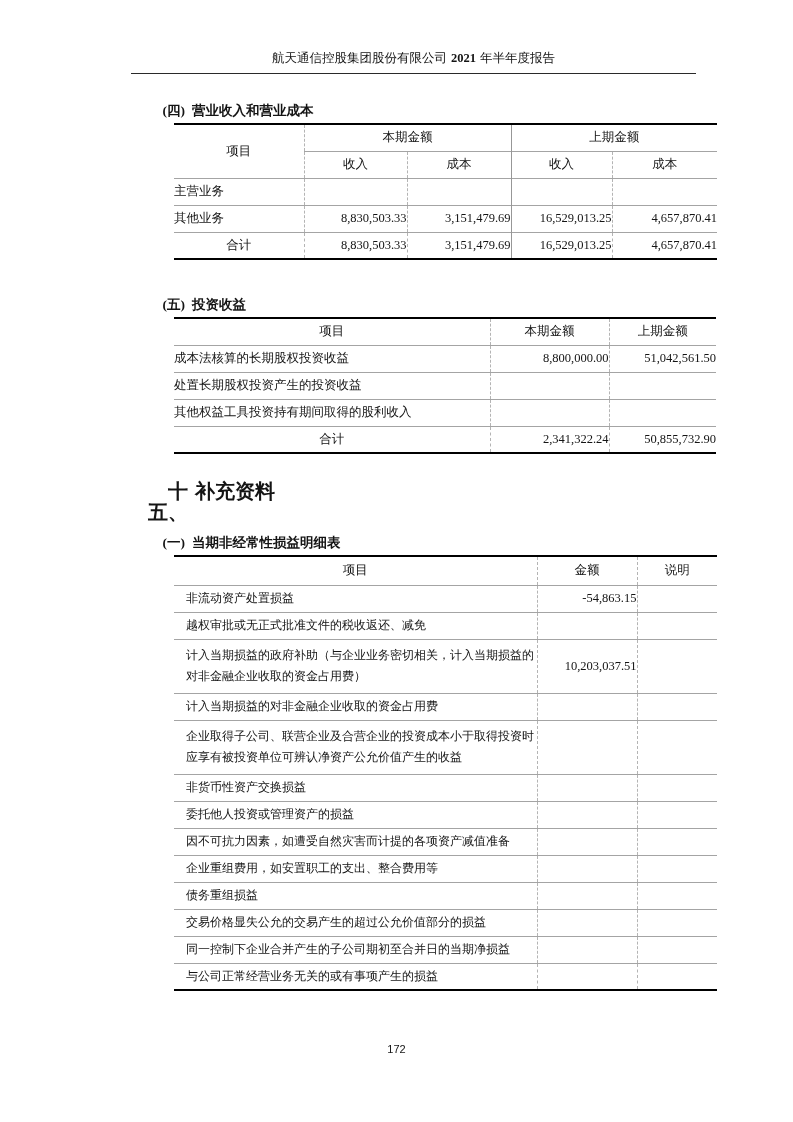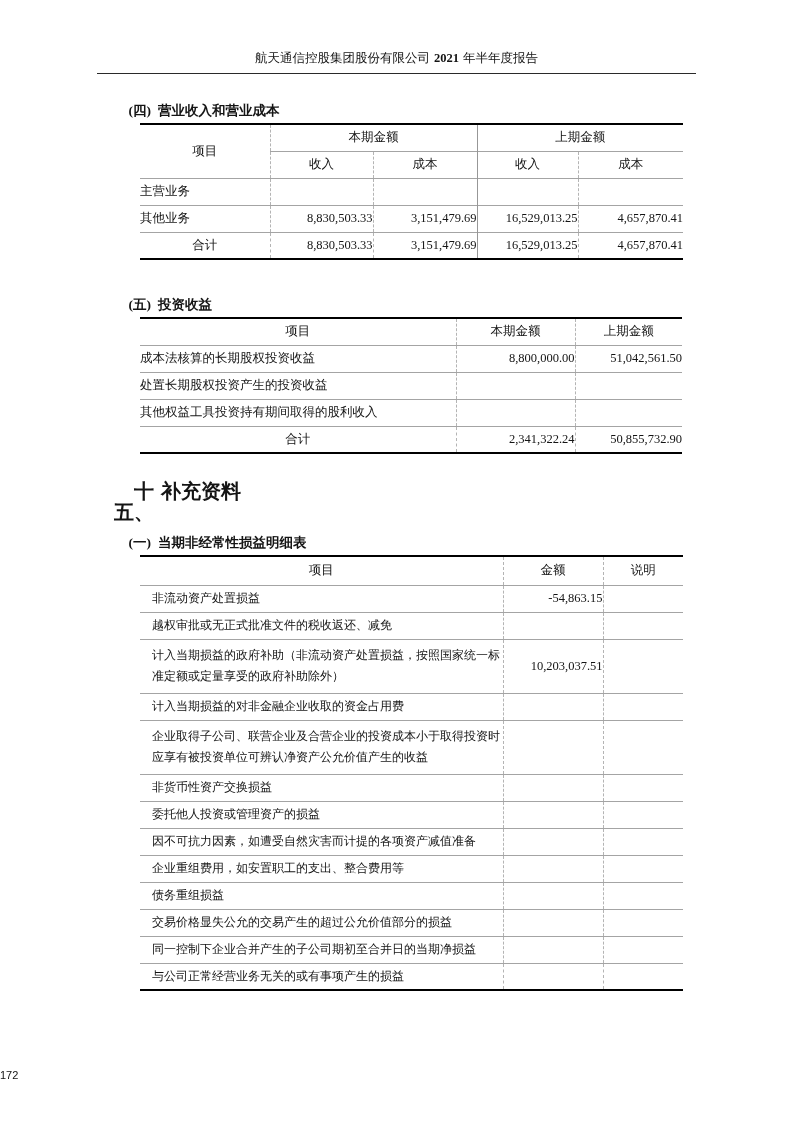--- a/index.html
+++ b/index.html
@@ -5,20 +5,21 @@
   * { margin:0; padding:0; box-sizing:border-box; }
   html,body { background:#e8e8e8; }
   .page {
     position:relative;
     width:793px; height:1122px;
     margin:0 auto;
     background:#ffffff;
     color:#141414;
     font-family:"Liberation Serif","DejaVu Serif",serif;
     overflow:hidden;
+    padding-left:34px;
   }
   
   .doc-header {
     margin:0 97px;
     padding-top:50px;
     padding-bottom:7px;
     border-bottom:1.6px solid #2a2a2a;
     text-align:center;
     font-size:12.5px;
     line-height:16px;
@@ -64,22 +65,22 @@
   .vd { border-left:1px dashed #b4b4b4; }
   .vs { border-left:1px solid #979797; }
   
   .item { text-align:left; padding-left:10px; }
   .num  { text-align:right; padding-right:7px; }
   .ctr  { text-align:center; }
   .t3 .item { padding-left:12px; font-size:12px; line-height:21px; }
   
   .page-num {
     position:absolute;
-    left:0; right:0; top:1069px;
-    text-align:left;
+    left:0; right:0; top:1043px;
+    text-align:center;
     font-size:11px;
     font-family:"Liberation Sans","DejaVu Sans",sans-serif;
   }
 </style>
 </head>
 <body>
 
 <div class="page">
 
   <div class="doc-header">
@@ -201,21 +202,21 @@
       <td class="item">非流动资产处置损益</td>
       <td class="num vd">-54,863.15</td>
       <td class="vd"></td>
     </tr>
     <tr>
       <td class="item">越权审批或无正式批准文件的税收返还、减免</td>
       <td class="num vd"></td>
       <td class="vd"></td>
     </tr>
     <tr class="tall">
-      <td class="item">计入当期损益的政府补助（非流动资产处置损益，按照国家统一标准定额或定量享受的政府补助除外）</td>
+      <td class="item">计入当期损益的政府补助（与企业业务密切相关，计入当期损益的对非金融企业收取的资金占用费）</td>
       <td class="num vd">10,203,037.51</td>
       <td class="vd"></td>
     </tr>
     <tr>
       <td class="item">计入当期损益的对非金融企业收取的资金占用费</td>
       <td class="num vd"></td>
       <td class="vd"></td>
     </tr>
     <tr class="tall">
       <td class="item">企业取得子公司、联营企业及合营企业的投资成本小于取得投资时应享有被投资单位可辨认净资产公允价值产生的收益</td>

